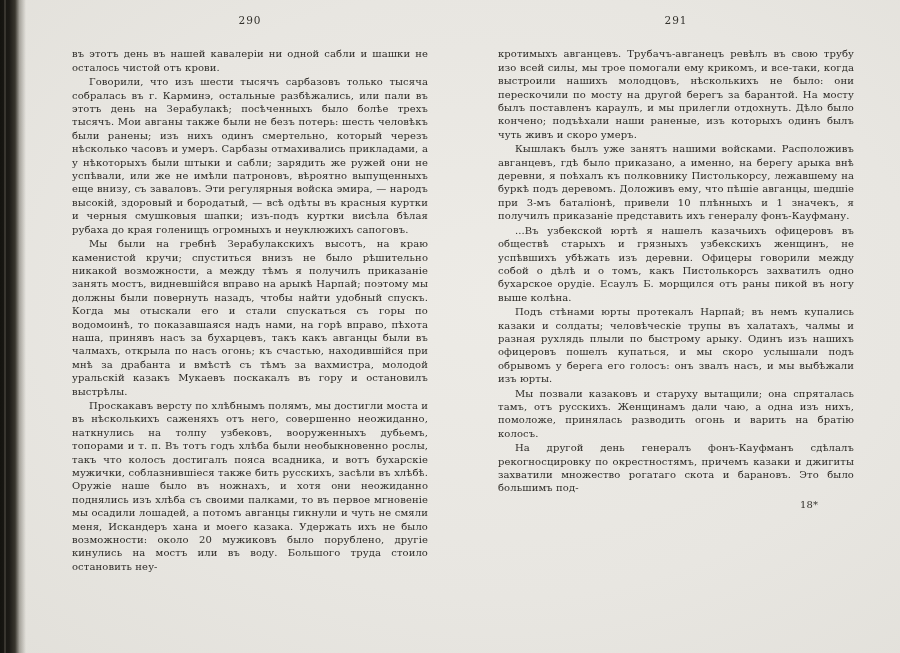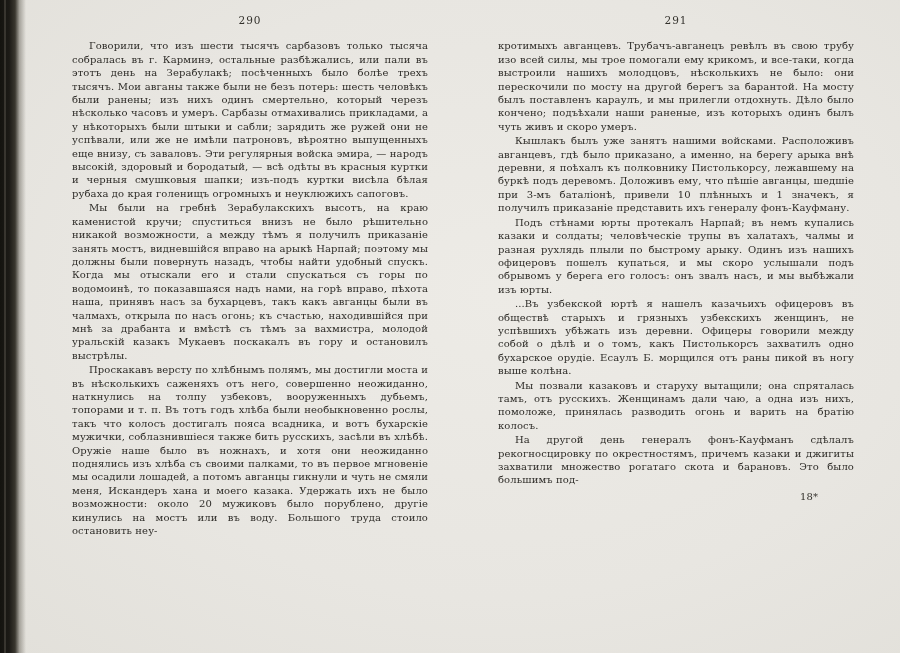--- a/index.html
+++ b/index.html
@@ -44,21 +44,21 @@
     line-height: 13.4px;
     text-align: justify;
     letter-spacing: 0.1px;
   }
   .page-left  { left: 72px; }
   .page-right { left: 498px; }
   .page-number {
     text-align: center;
     font-size: 10.5px;
     letter-spacing: 1px;
-    margin-bottom: 12px;
+    margin-bottom: 20px;
     color: #33312c;
   }
   .page p {
     margin: 0 0 1px 0;
     text-indent: 17px;
   }
   .page p.cont {
     text-indent: 0;
   }
   .footer-mark {
@@ -71,29 +71,30 @@
 </style>
 </head>
 <body>
 
 <div class="scan">
 
   <div class="binding-edge"></div>
 
   <div class="page page-left">
     <div class="page-number">290</div>
+    <p class="cont">въ этотъ день въ нашей кавалеріи ни одной сабли и шашки не осталось чистой отъ крови.</p>
     <p>Говорили, что изъ шести тысячъ сарбазовъ только тысяча собралась въ г. Карминэ, остальные разбѣжались, или пали въ этотъ день на Зерабулакѣ; посѣченныхъ было болѣе трехъ тысячъ. Мои авганы также были не безъ потерь: шесть человѣкъ были ранены; изъ нихъ одинъ смертельно, который черезъ нѣсколько часовъ и умеръ. Сарбазы отмахивались прикладами, а у нѣкоторыхъ были штыки и сабли; зарядить же ружей они не успѣвали, или же не имѣли патроновъ, вѣроятно выпущенныхъ еще внизу, съ заваловъ. Эти регулярныя войска эмира, — народъ высокій, здоровый и бородатый, — всѣ одѣты въ красныя куртки и черныя смушковыя шапки; изъ-подъ куртки висѣла бѣлая рубаха до края голенищъ огромныхъ и неуклюжихъ сапоговъ.</p>
     <p>Мы были на гребнѣ Зерабулакскихъ высотъ, на краю каменистой кручи; спуститься внизъ не было рѣшительно никакой возможности, а между тѣмъ я получилъ приказаніе занять мостъ, видневшійся вправо на арыкѣ Нарпай; поэтому мы должны были повернуть назадъ, чтобы найти удобный спускъ. Когда мы отыскали его и стали спускаться съ горы по водомоинѣ, то показавшаяся надъ нами, на горѣ вправо, пѣхота наша, принявъ насъ за бухарцевъ, такъ какъ авганцы были въ чалмахъ, открыла по насъ огонь; къ счастью, находившійся при мнѣ за драбанта и вмѣстѣ съ тѣмъ за вахмистра, молодой уральскій казакъ Мукаевъ поскакалъ въ гору и остановилъ выстрѣлы.</p>
     <p>Проскакавъ версту по хлѣбнымъ полямъ, мы достигли моста и въ нѣсколькихъ саженяхъ отъ него, совершенно неожиданно, наткнулись на толпу узбековъ, вооруженныхъ дубьемъ, топорами и т. п. Въ тотъ годъ хлѣба были необыкновенно рослы, такъ что колосъ достигалъ пояса всадника, и вотъ бухарскіе мужички, соблазнившіеся также бить русскихъ, засѣли въ хлѣбѣ. Оружіе наше было въ ножнахъ, и хотя они неожиданно поднялись изъ хлѣба съ своими палками, то въ первое мгновеніе мы осадили лошадей, а потомъ авганцы гикнули и чуть не смяли меня, Искандеръ хана и моего казака. Удержать ихъ не было возможности: около 20 мужиковъ было порублено, другіе кинулись на мостъ или въ воду. Большого труда стоило остановить неу-</p>
   </div>
 
   <div class="page page-right">
     <div class="page-number">291</div>
     <p class="cont">кротимыхъ авганцевъ. Трубачъ-авганецъ ревѣлъ въ свою трубу изо всей силы, мы трое помогали ему крикомъ, и все-таки, когда выстроили нашихъ молодцовъ, нѣсколькихъ не было: они перескочили по мосту на другой берегъ за барантой. На мосту былъ поставленъ караулъ, и мы прилегли отдохнуть. Дѣло было кончено; подъѣхали наши раненые, изъ которыхъ одинъ былъ чуть живъ и скоро умеръ.</p>
     <p>Кышлакъ былъ уже занятъ нашими войсками. Расположивъ авганцевъ, гдѣ было приказано, а именно, на берегу арыка внѣ деревни, я поѣхалъ къ полковнику Пистолькорсу, лежавшему на буркѣ подъ деревомъ. Доложивъ ему, что пѣшіе авганцы, шедшіе при 3-мъ баталіонѣ, привели 10 плѣнныхъ и 1 значекъ, я получилъ приказаніе представить ихъ генералу фонъ-Кауфману.</p>
+    <p>...Въ узбекской юртѣ я нашелъ казачьихъ офицеровъ въ обществѣ старыхъ и грязныхъ узбекскихъ женщинъ, не успѣвшихъ убѣжать изъ деревни. Офицеры говорили между собой о дѣлѣ и о томъ, какъ Пистолькорсъ захватилъ одно бухарское орудіе. Есаулъ Б. морщился отъ раны пикой въ ногу выше колѣна.</p>
     <p>Подъ стѣнами юрты протекалъ Нарпай; въ немъ купались казаки и солдаты; человѣческіе трупы въ халатахъ, чалмы и разная рухлядь плыли по быстрому арыку. Одинъ изъ нашихъ офицеровъ пошелъ купаться, и мы скоро услышали подъ обрывомъ у берега его голосъ: онъ звалъ насъ, и мы выбѣжали изъ юрты.</p>
-    <p>...Въ узбекской юртѣ я нашелъ казачьихъ офицеровъ въ обществѣ старыхъ и грязныхъ узбекскихъ женщинъ, не успѣвшихъ убѣжать изъ деревни. Офицеры говорили между собой о дѣлѣ и о томъ, какъ Пистолькорсъ захватилъ одно бухарское орудіе. Есаулъ Б. морщился отъ раны пикой въ ногу выше колѣна.</p>
     <p>Мы позвали казаковъ и старуху вытащили; она спряталась тамъ, отъ русскихъ. Женщинамъ дали чаю, а одна изъ нихъ, помоложе, принялась разводить огонь и варить на братію колосъ.</p>
     <p>На другой день генералъ фонъ-Кауфманъ сдѣлалъ рекогносцировку по окрестностямъ, причемъ казаки и джигиты захватили множество рогатаго скота и барановъ. Это было большимъ под-</p>
     <div class="footer-mark">18*</div>
   </div>
 
 </div>
 
 </body></html>

